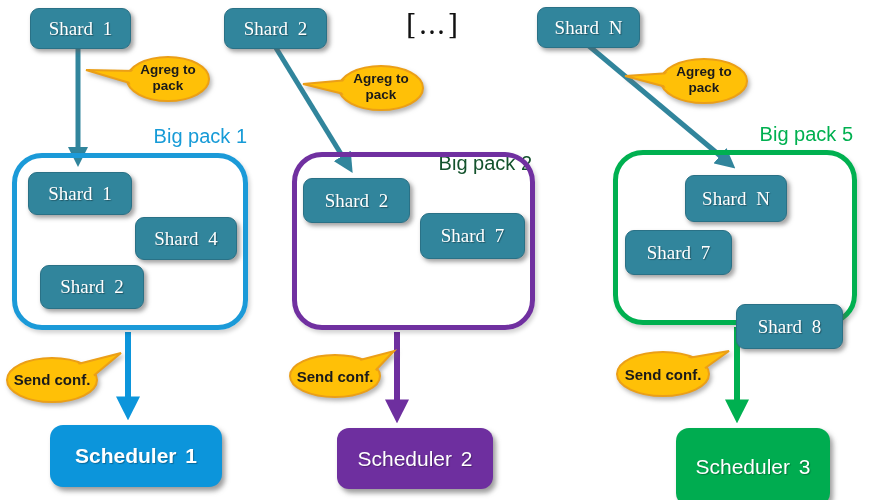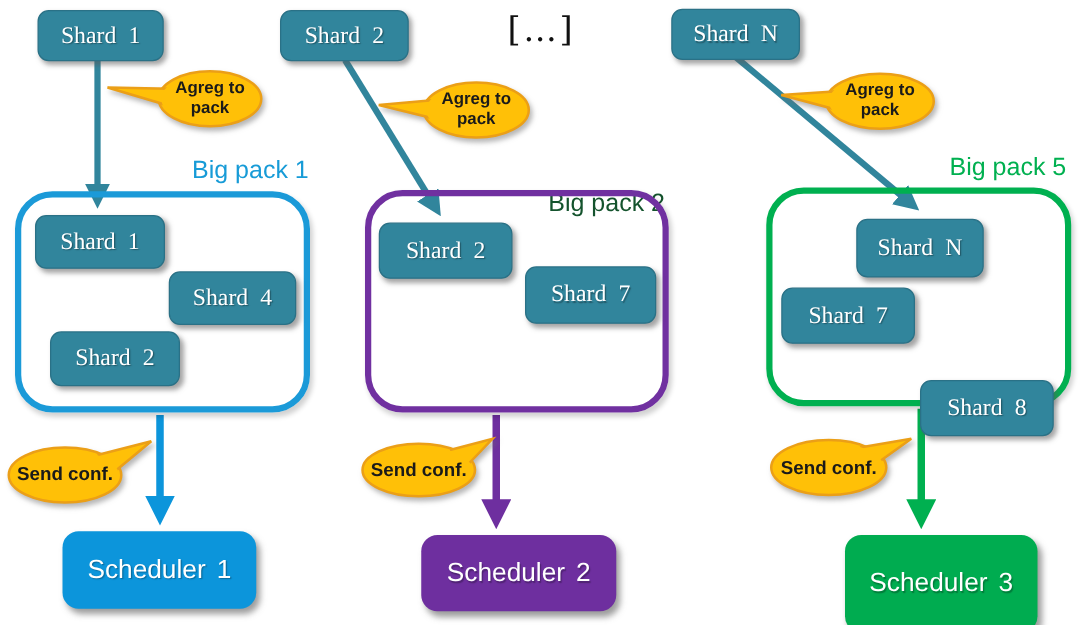--- a/index.html
+++ b/index.html
@@ -155,17 +155,17 @@
   <div class="shard" style="left:135px;top:217px;width:100px;height:41px;">Shard 4</div>
   <div class="shard" style="left:40px;top:265px;width:102px;height:42px;">Shard 2</div>
 
   <div class="shard" style="left:303px;top:178px;width:105px;height:43px;">Shard 2</div>
   <div class="shard" style="left:420px;top:213px;width:103px;height:44px;">Shard 7</div>
 
   <div class="shard" style="left:685px;top:175px;width:100px;height:45px;">Shard N</div>
   <div class="shard" style="left:625px;top:230px;width:105px;height:43px;">Shard 7</div>
   <div class="shard" style="left:736px;top:260px;width:105px;height:43px;margin-top:44px;">Shard 8</div>
 
-  <div class="scheduler sch1" style="left:50px;top:425px;width:155px;height:62px;">Scheduler 1</div>
-  <div class="scheduler sch2" style="left:337px;top:428px;width:156px;height:61px;">Scheduler 2</div>
+  <div class="scheduler sch1" style="left:50px;top:425px;width:172px;height:62px;font-weight:bold;">Scheduler 1</div>
+  <div class="scheduler sch2" style="left:337px;top:428px;width:156px;height:61px;border-radius:12px;">Scheduler 2</div>
   <div class="scheduler sch3" style="left:676px;top:428px;width:154px;height:78px;">Scheduler 3</div>
 
 </div>
 
 </body></html>

